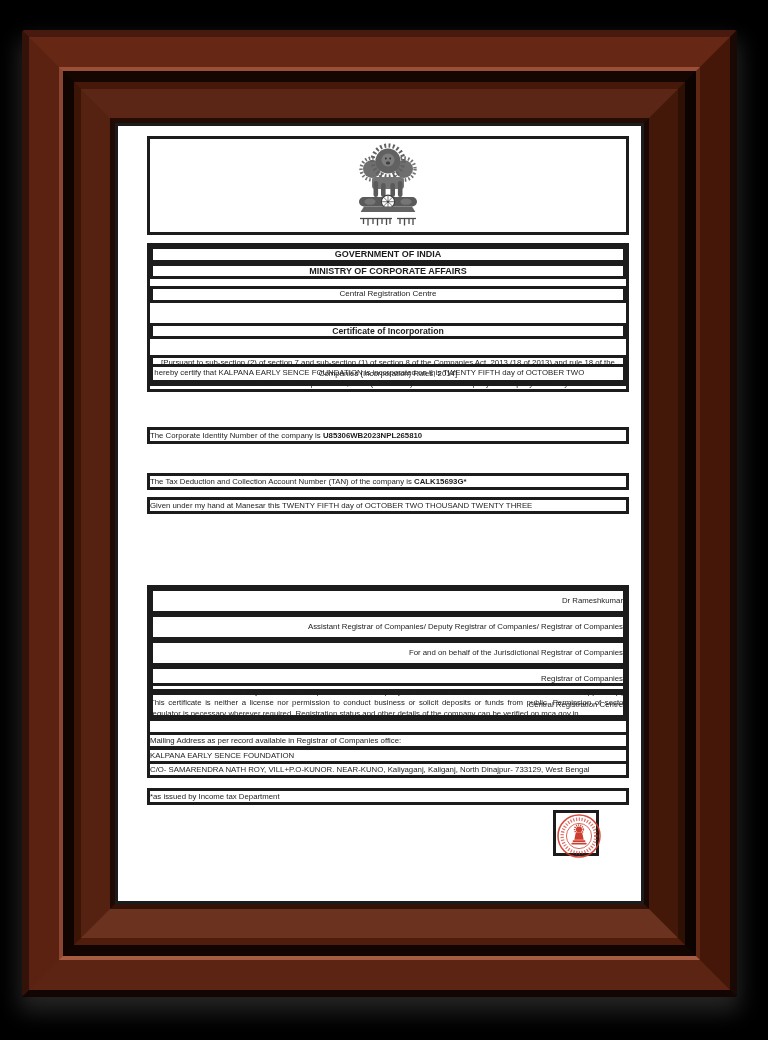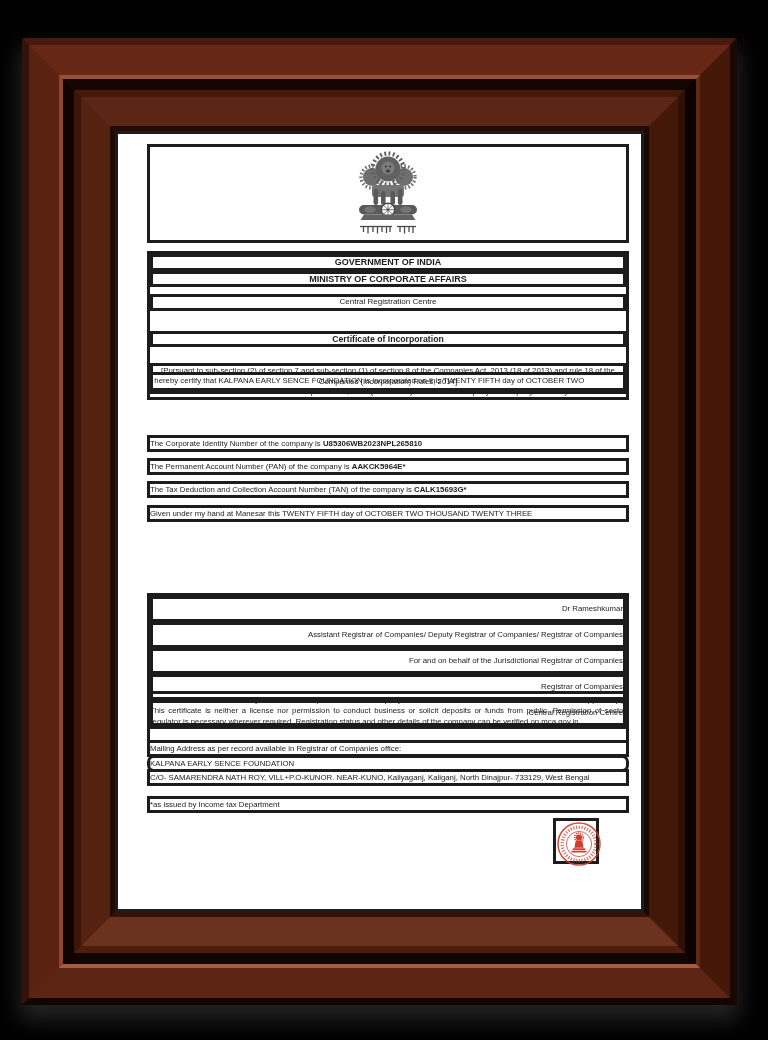--- a/index.html
+++ b/index.html
@@ -2,21 +2,21 @@
 <html><head>
 <meta charset="utf-8">
 <style>
   html,body{margin:0;padding:0;}
   body{
     width:768px;height:1040px;position:relative;background:#000;
     font-family:"Liberation Sans", sans-serif;overflow:hidden;
   }
   
   .frame{
-    position:absolute;left:22px;top:38px;width:715px;height:967px;
+    position:absolute;left:22px;top:30px;width:715px;height:967px;
     box-sizing:border-box;border-radius:3px;
     box-shadow:0 12px 22px 3px rgba(130,130,130,.28), 0 3px 8px rgba(0,0,0,.85);
   }
   .frame,.frame div{box-sizing:border-box;border-style:solid;}
   .fl{width:100%;height:100%;}
   .l1{border-width:7px;border-color:#47190f #190804 #120503 #33120a;border-radius:3px;}
   .l2{border-width:30px;border-color:#662815 #441708 #5c2513 #5b2212;}
   .l3{border-width:4px;border-color:#9a5038 #5e2815 #a55c40 #8a4630;}
   .l4{border-width:11px;border-color:#150602 #0c0301 #120501 #100401;}
   .l5{border-width:7px;border-color:#451809 #2f1005 #501d0c #3d1507;}
@@ -104,37 +104,36 @@
       <div class="hdr">GOVERNMENT OF INDIA</div>
       <div class="hdr">MINISTRY OF CORPORATE AFFAIRS</div>
       <div class="sub">Central Registration Centre</div>
       <div class="ctitle">Certificate of Incorporation</div>
       <div class="pursuant">[Pursuant to sub-section (2) of section 7 and sub-section (1) of section 8 of the Companies Act, 2013 (18 of 2013) and rule 18 of the Companies (Incorporation) Rules, 2014]</div>
     </div>
 
     <div class="abs" style="top:238px;">I hereby certify that KALPANA EARLY SENCE FOUNDATION is incorporated on this  TWENTY FIFTH day of OCTOBER TWO THOUSAND TWENTY THREE under the Companies Act, 2013 (18 of 2013) and that the company is Company limited by shares</div>
 
     <div class="abs" style="top:301px;"><span>The Corporate Identity Number of the company is </span><span class="b">U85306WB2023NPL265810</span></div>
-    <div class="abs" style="top:324px;"><span>The Permanent Account Number (PAN) of the company is </span><span class="b">AAKCK5964E*</span></div>
     <div class="abs" style="top:347px;"><span>The Tax Deduction and Collection Account Number (TAN) of the company is </span><span class="b">CALK15693G*</span></div>
 
     <div class="abs" style="top:371px;">Given under my hand at Manesar this  TWENTY FIFTH day of OCTOBER  TWO THOUSAND TWENTY THREE</div>
 
     <div class="abs right sig" style="top:459px;">
       <div>Dr  Rameshkumar</div>
       <div>Assistant Registrar of Companies/ Deputy Registrar of Companies/ Registrar of Companies</div>
       <div>For and on behalf of the Jurisdictional Registrar of Companies</div>
       <div>Registrar of Companies</div>
       <div>Central Registration Centre</div>
     </div>
 
     <div class="abs just disc" style="top:557px;">Disclaimer: This certificate only evidences incorporation of the company on the basis of documents and declarations of the applicant(s). This certificate is neither a license nor permission to conduct business or solicit deposits or funds from public. Permission of sector regulator is necessary wherever required. Registration status and other details of the company can be verified on mca.gov.in</div>
 
     <div class="abs" style="top:606px;">Mailing Address as per record available in Registrar of Companies office:</div>
-    <div class="abs" style="top:621px;border-radius:7px;">KALPANA EARLY SENCE FOUNDATION</div>
+    <div class="abs" style="top:621px;">KALPANA EARLY SENCE FOUNDATION</div>
     <div class="abs" style="top:635px;">C/O- SAMARENDRA NATH ROY, VILL+P.O-KUNOR. NEAR-KUNO, Kaliyaganj, Kaliganj, North Dinajpur- 733129, West Bengal</div>
 
     <div class="abs" style="top:662px;">*as issued by Income tax Department</div>
 
     <div class="stamp-wrap">
       <svg viewBox="0 0 46 46" width="46" height="46" aria-hidden="true">
         <circle cx="23" cy="23" r="21" fill="none" stroke="#cf3a2c" stroke-width="1.5" opacity="0.9"></circle>
         <circle cx="23" cy="23" r="16.8" fill="none" stroke="#cf3a2c" stroke-width="3.4" stroke-dasharray="1.2 1.6" opacity="0.72"></circle>
         <circle cx="23" cy="23" r="12.6" fill="none" stroke="#cf3a2c" stroke-width="0.9" opacity="0.85"></circle>
         <g fill="#c93425" opacity="0.95">

